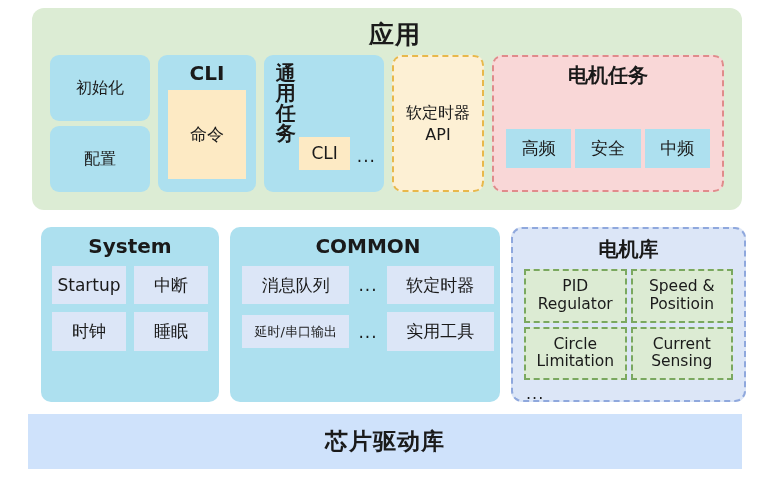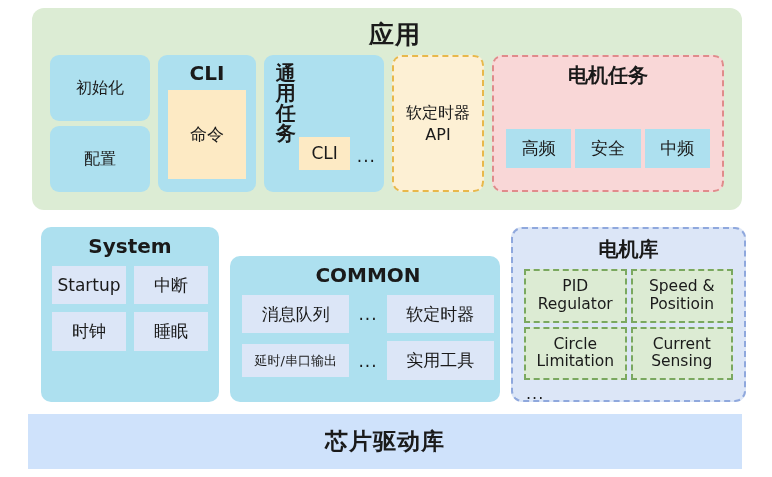--- a/index.html
+++ b/index.html
@@ -189,21 +189,20 @@
     border-radius: 10px;
     box-sizing: border-box;
     padding: 9px 11px 14px 11px;
   }
   .common-panel {
     width: 270px;
     background: #ade0ef;
     border-radius: 10px;
     box-sizing: border-box;
     padding: 9px 6px 14px 12px;
-    margin-top: 29px;
   }
   .grid-2 {
     margin-top: 10px;
     display: flex;
     flex-direction: column;
     gap: 8px;
   }
   .grid-row {
     display: flex;
     gap: 8px;

